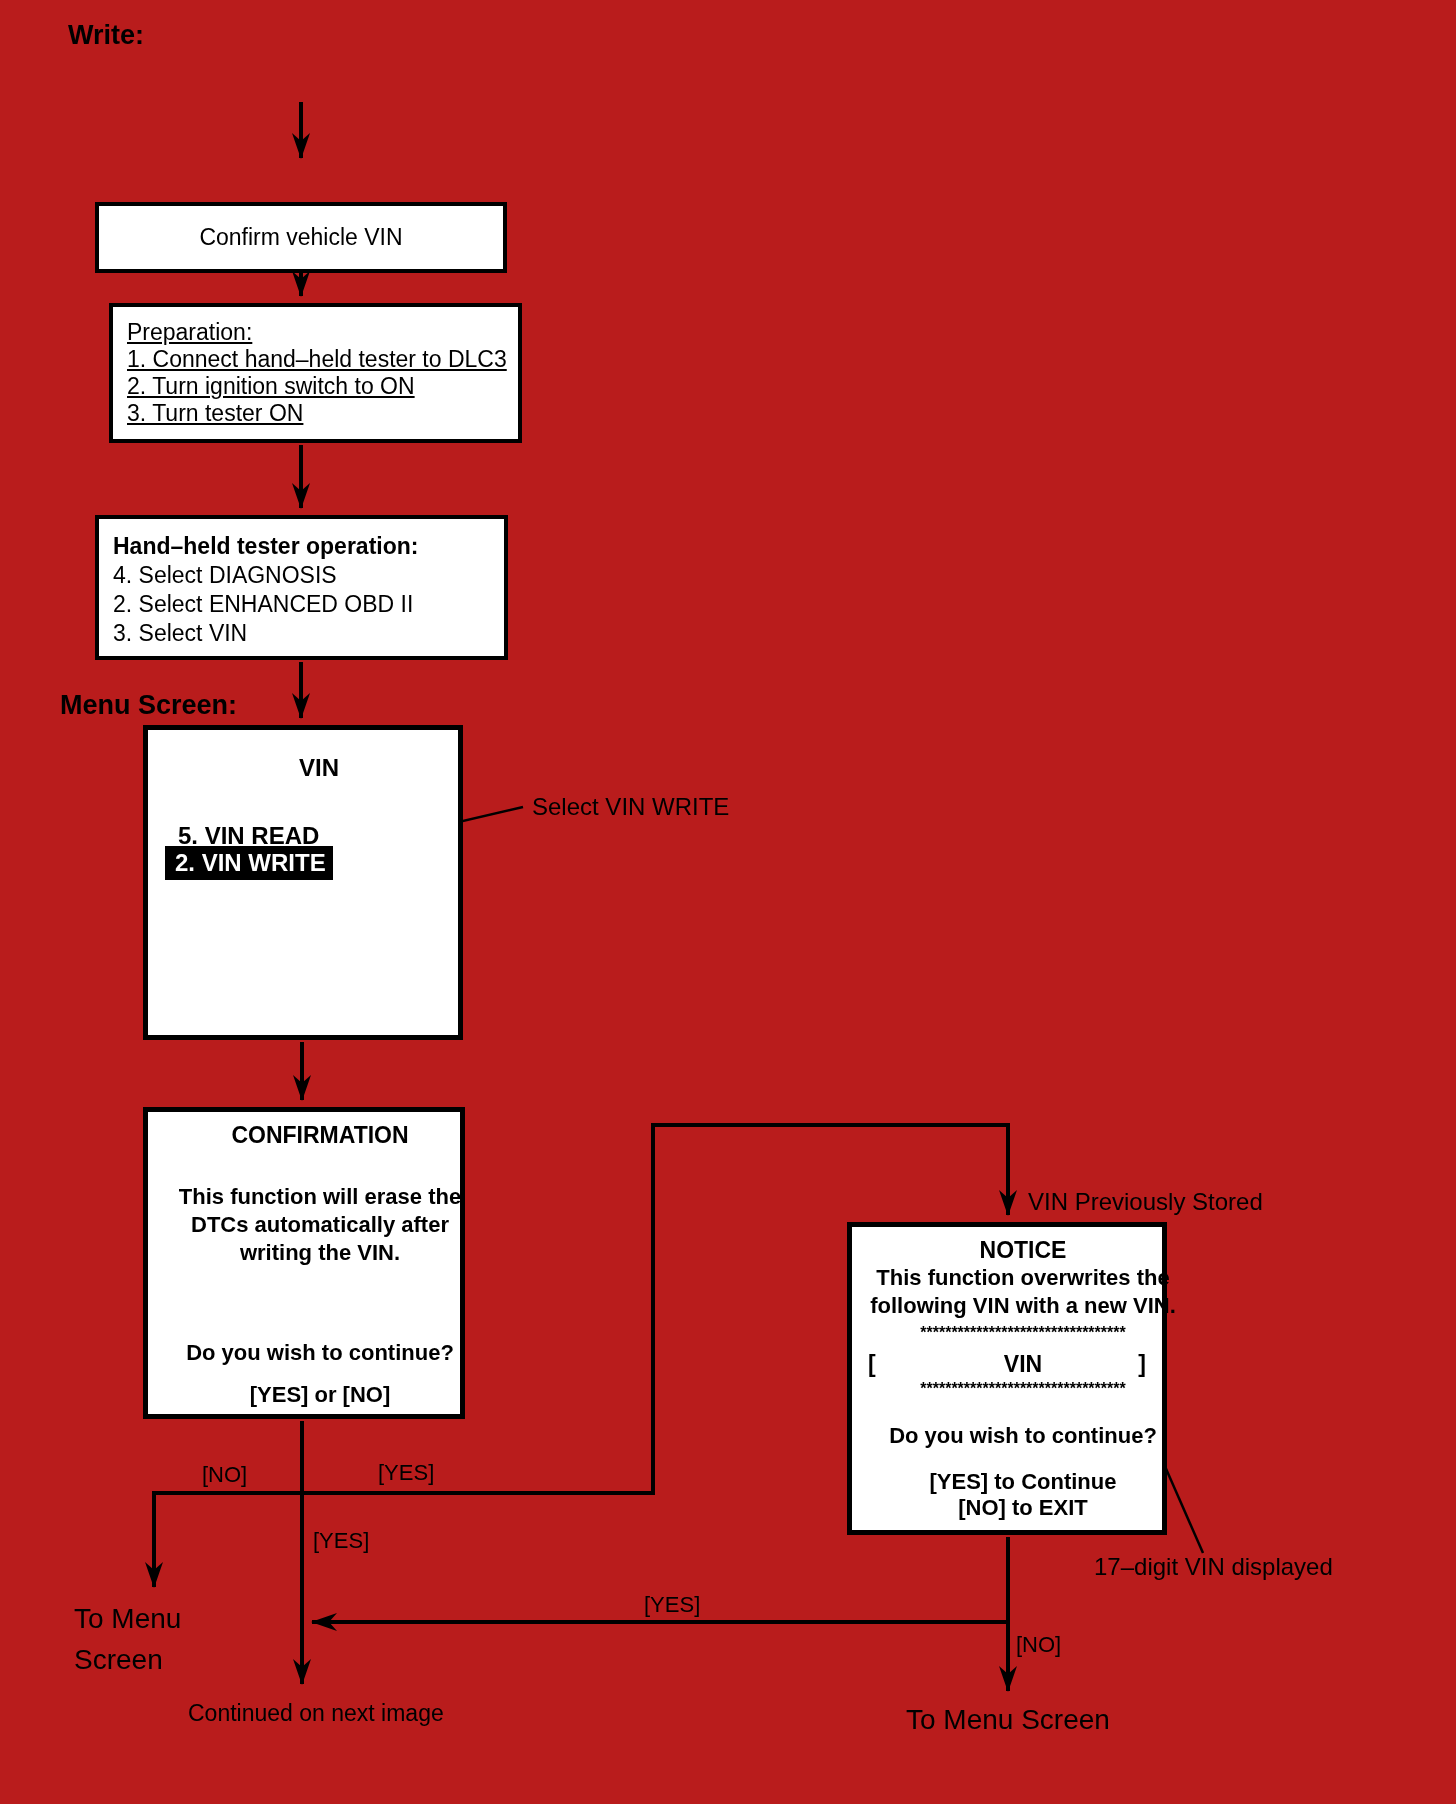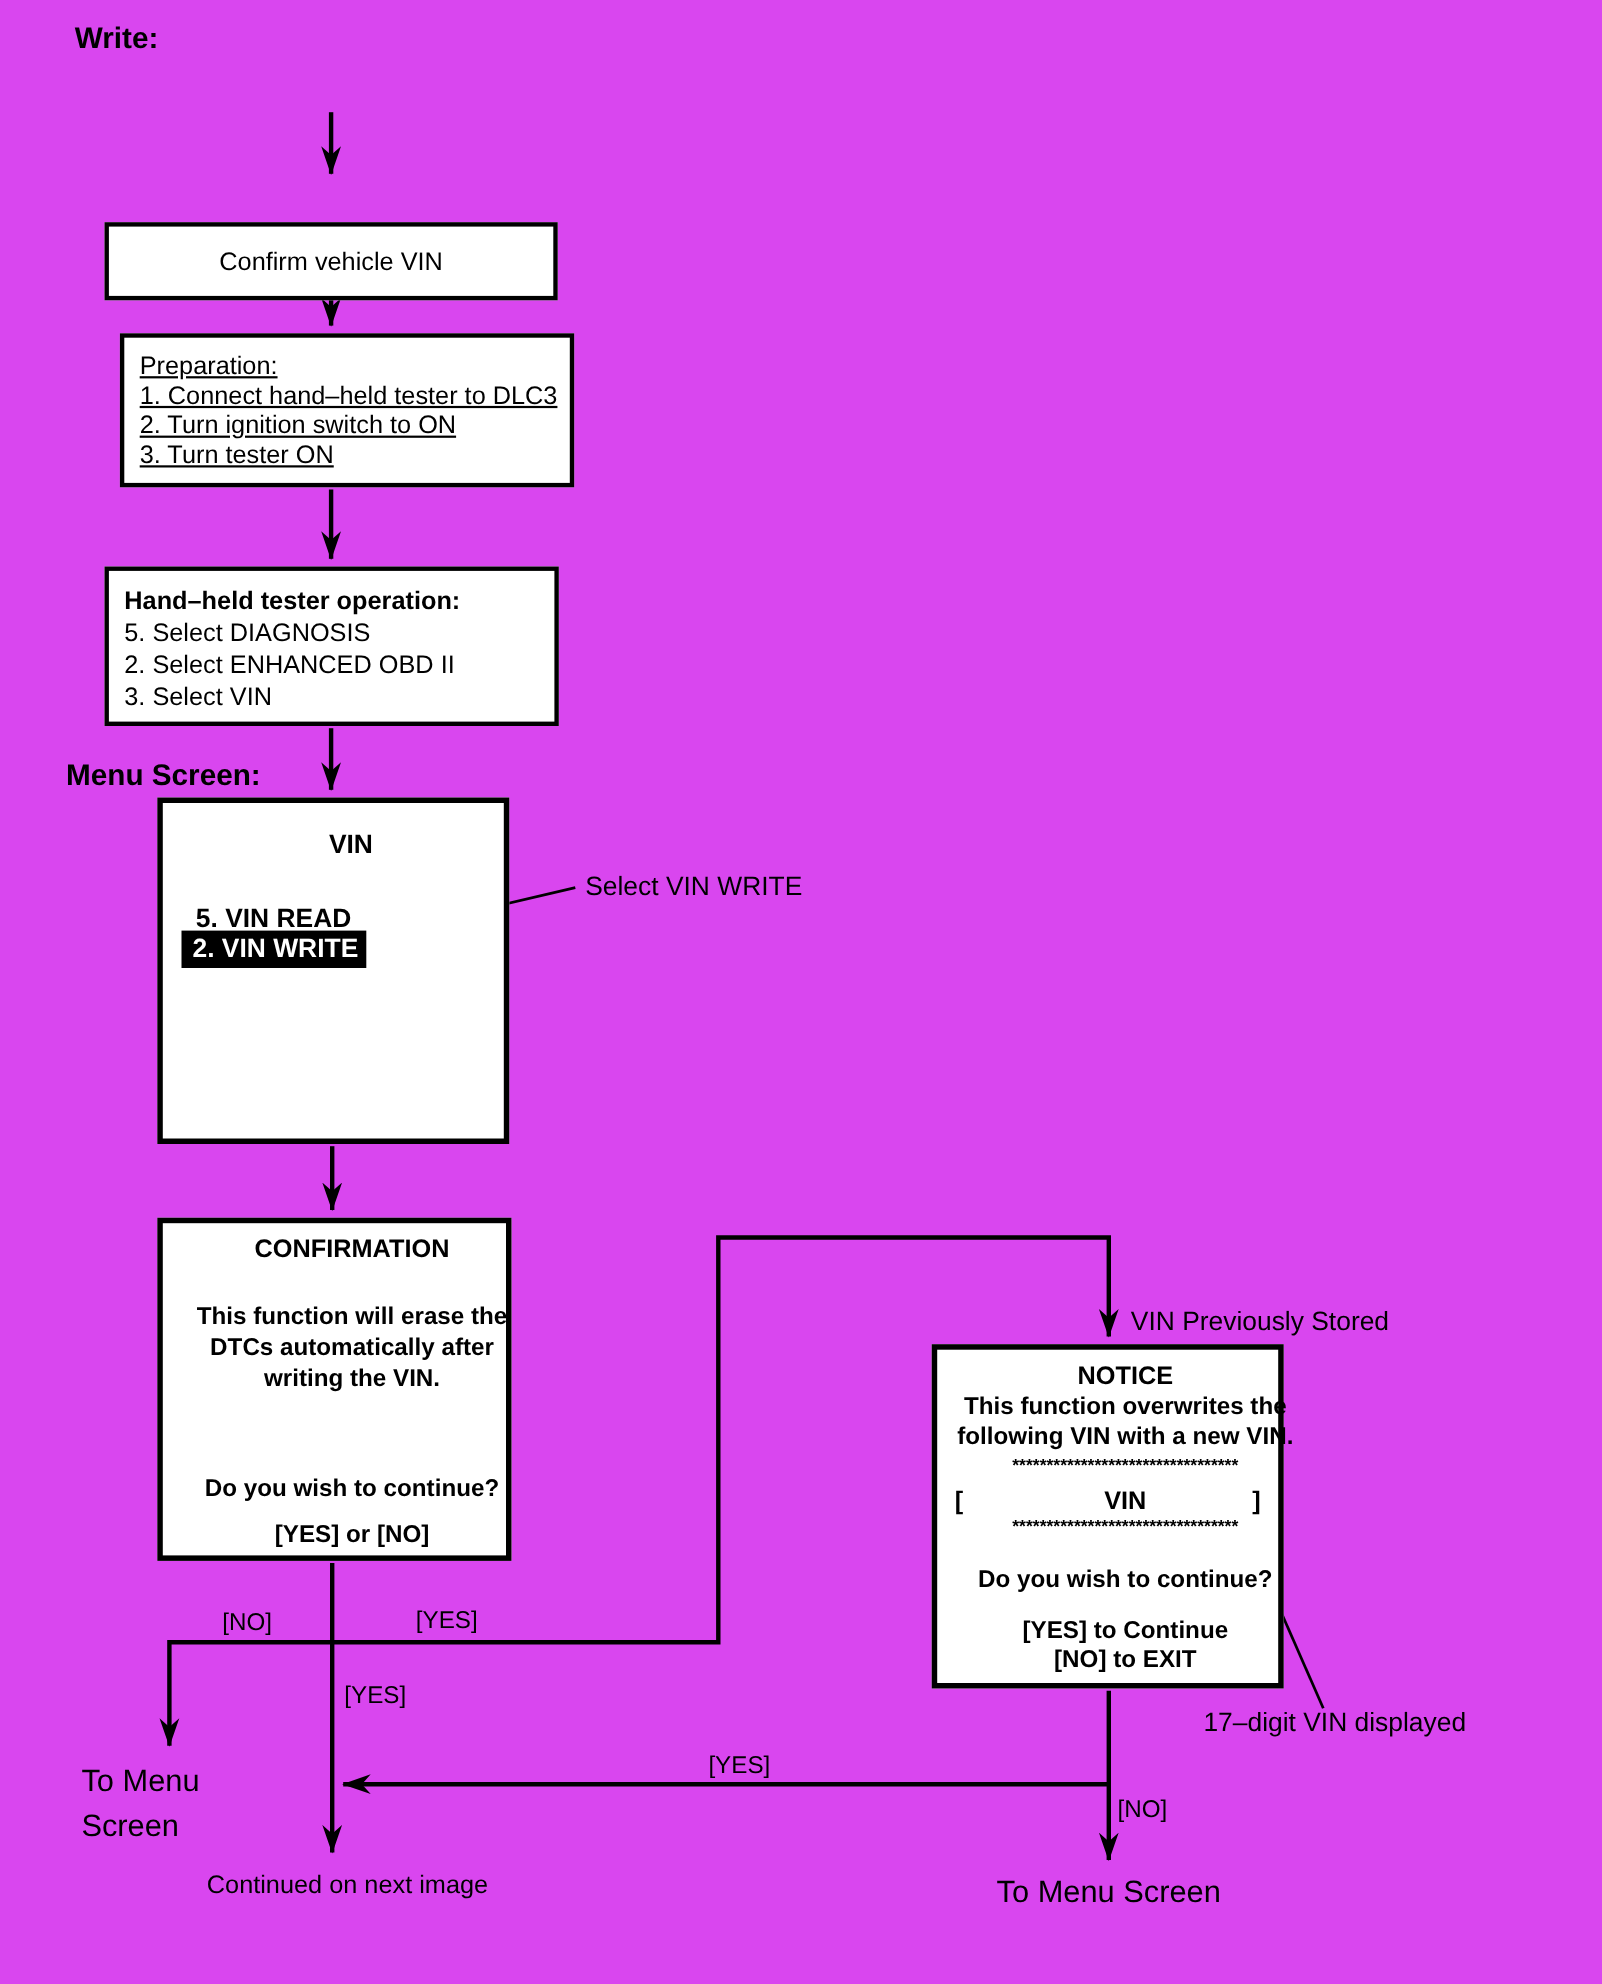--- a/index.html
+++ b/index.html
@@ -1,17 +1,17 @@
 <!DOCTYPE html>
 <html><head>
 <meta charset="utf-8">
 <style>
   html,body{margin:0;padding:0;background:#ffffff;}
   #canvas{
-    position:relative;width:1456px;height:1804px;background:#d946ef;
+    position:relative;width:1456px;height:1804px;background:#b91c1c;
     font-family:"Liberation Sans",sans-serif;color:#000;overflow:hidden;
   }
   .lbl{position:absolute;white-space:nowrap;color:#000;line-height:1.15;}
   .b{font-weight:bold;}
   .box{position:absolute;background:#fff;border:4px solid #000;box-sizing:border-box;}
   .screenbox{border-width:5px;}
   .ctr{display:flex;align-items:center;justify-content:center;text-align:center;}
   .cline{position:absolute;left:16px;width:100%;text-align:center;white-space:nowrap;}
   svg#connectors{position:absolute;left:0;top:0;pointer-events:none;}
   .edge{stroke:#000;stroke-width:4;fill:none;}
@@ -53,21 +53,21 @@
 
   <div class="box" style="left:109px;top:303px;width:413px;height:140px;padding:12px 10px 0 14px;font-size:23px;line-height:27px;text-decoration:underline;">
     <div>Preparation:</div>
     <div>1. Connect hand–held tester to DLC3</div>
     <div>2. Turn ignition switch to ON</div>
     <div>3. Turn tester ON</div>
   </div>
 
   <div class="box" style="left:95px;top:515px;width:413px;height:145px;padding:13px 10px 0 14px;font-size:23px;line-height:29px;">
     <div class="b">Hand–held tester operation:</div>
-    <div>5. Select DIAGNOSIS</div>
+    <div>4. Select DIAGNOSIS</div>
     <div>2. Select ENHANCED OBD II</div>
     <div>3. Select VIN</div>
   </div>
 
   <div class="box screenbox" style="left:143px;top:725px;width:320px;height:315px;">
     <div class="cline b" style="top:24px;font-size:24px;">VIN</div>
     <div class="lbl b" style="left:30px;top:92px;font-size:24px;">5. VIN READ</div>
     <div style="position:absolute;left:17px;top:116px;width:168px;height:34px;background:#000;">
       <span style="position:absolute;left:10px;top:3px;font-size:24px;font-weight:bold;color:#fff;white-space:nowrap;">2. VIN WRITE</span>
     </div>

